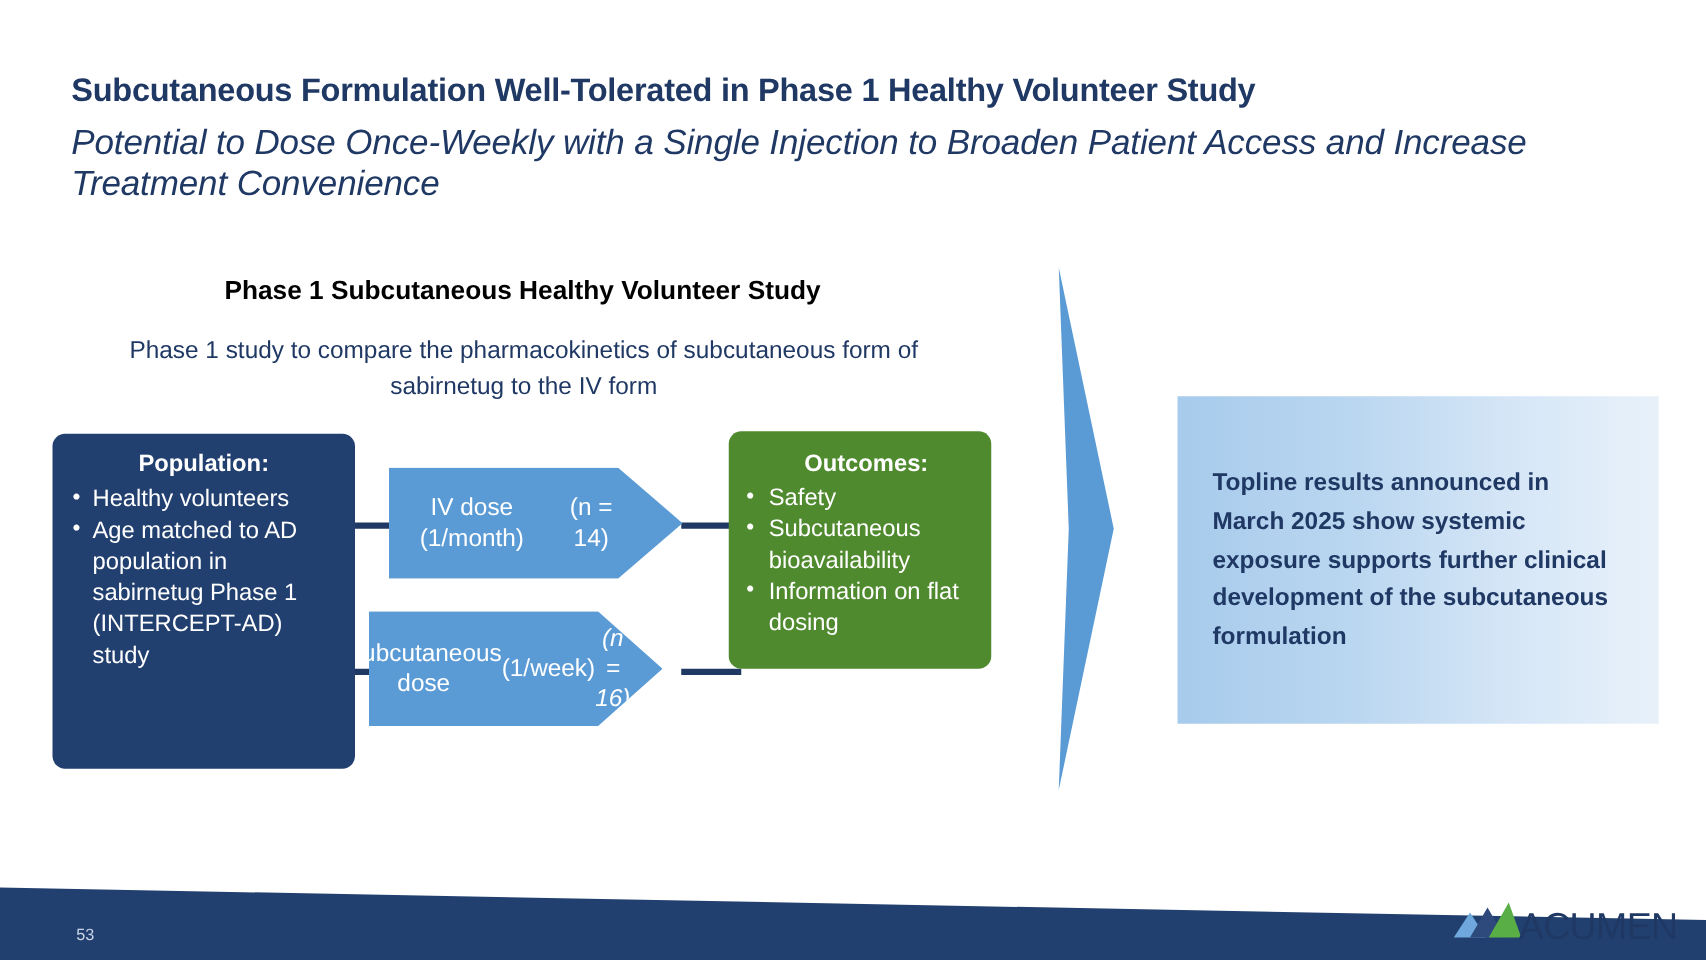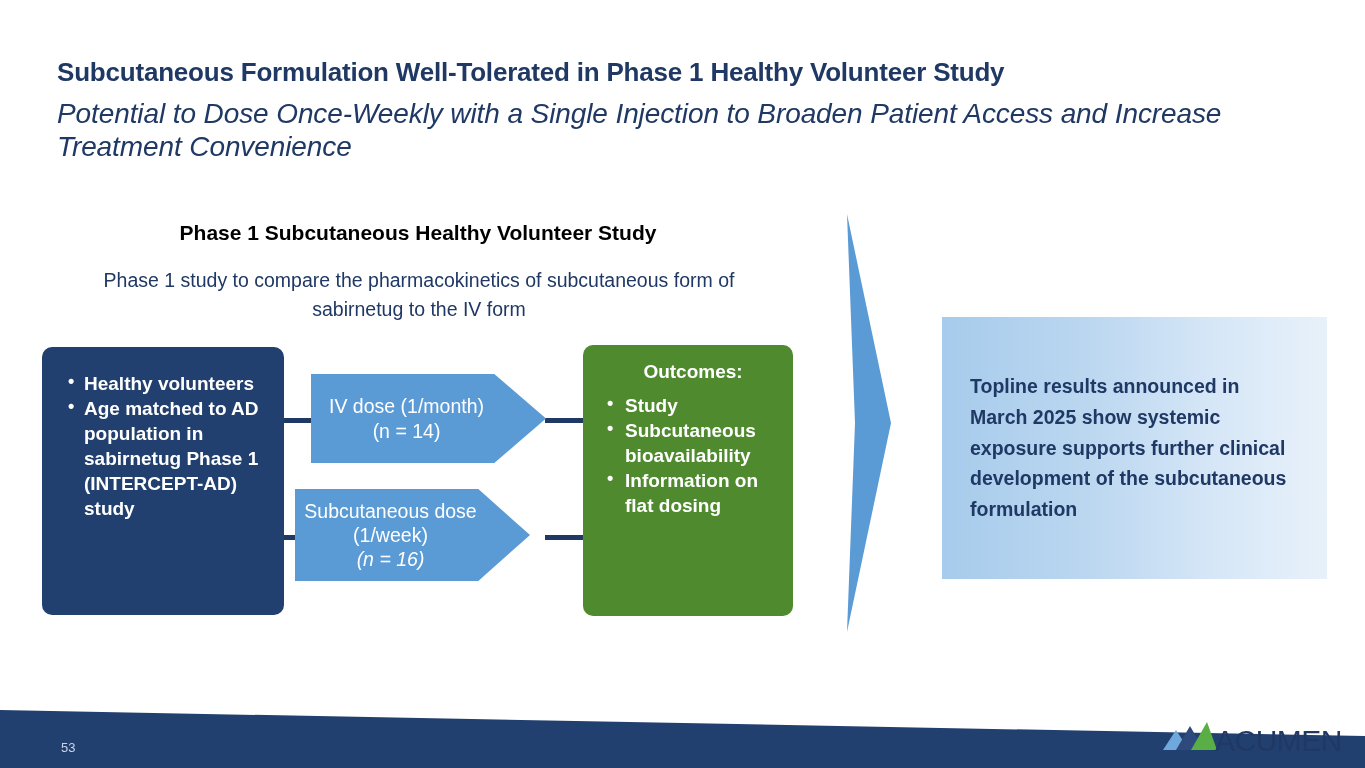--- a/index.html
+++ b/index.html
@@ -93,23 +93,22 @@
   }
   #population-title {
     text-align: center;
     font-size: 19px;
     font-weight: bold;
     color: #ffffff;
     margin-bottom: 4px;
   }
   .blist {
     list-style: none;
-    margin: 10px;
+    margin: 0;
     padding: 0;
-    font-weight: bold;
   }
   .blist li {
     position: relative;
     padding-left: 20px;
     font-size: 19px;
     line-height: 1.32;
     margin-bottom: 0px;
   }
   .blist li::before {
     content: "\2022";
@@ -121,21 +120,21 @@
   #population-box .blist li { color: #ffffff; }
 
   
   .dose-arrow {
     position: absolute;
     background: #5B9BD5;
     color: #ffffff;
     box-sizing: border-box;
     text-align: center;
     display: flex;
-    flex-direction: column;
+    flex-direction: row;
     justify-content: center;
     align-items: center;
     -webkit-clip-path: polygon(0 0, 78% 0, 100% 50%, 78% 100%, 0 100%);
     clip-path: polygon(0 0, 78% 0, 100% 50%, 78% 100%, 0 100%);
   }
   #dose-iv {
     left: 311px;
     top: 374px;
     width: 235px;
     height: 89px;
@@ -151,21 +150,21 @@
   .dose-line1 { font-size: 19.5px; line-height: 1.24; }
   .dose-line2 { font-size: 19.5px; line-height: 1.24; }
   .dose-line3 { font-size: 19.5px; line-height: 1.24; font-style: italic; }
 
   
   #outcomes-box {
     position: absolute;
     left: 583px;
     top: 345px;
     width: 210px;
-    height: 271px;
+    height: 190px;
     background: #508A2F;
     border-radius: 10px;
     box-sizing: border-box;
     padding: 16px 0 10px 10px;
     color: #ffffff;
   }
   #outcomes-title {
     text-align: center;
     font-size: 19px;
     font-weight: bold;
@@ -240,41 +239,42 @@
 
   <div id="panel-heading">Phase 1 Subcutaneous Healthy Volunteer Study</div>
   <div id="panel-desc">Phase 1 study to compare the pharmacokinetics of subcutaneous form of sabirnetug to the IV form</div>
 
   <div class="connector" id="conn-pop-iv"></div>
   <div class="connector" id="conn-pop-sc"></div>
   <div class="connector" id="conn-iv-out"></div>
   <div class="connector" id="conn-sc-out"></div>
 
   <div id="population-box">
+    <div id="population-title">Population:</div>
     <ul class="blist">
       <li>Healthy volunteers</li>
       <li>Age matched to AD population in sabirnetug Phase 1 (INTERCEPT-AD) study</li>
     </ul>
   </div>
 
   <div class="dose-arrow" id="dose-iv">
     <div class="dose-line1">IV dose (1/month)</div>
     <div class="dose-line2">(n = 14)</div>
   </div>
 
   <div class="dose-arrow" id="dose-sc">
     <div class="dose-line1">Subcutaneous dose</div>
     <div class="dose-line2">(1/week)</div>
     <div class="dose-line3">(n = 16)</div>
   </div>
 
   <div id="outcomes-box">
     <div id="outcomes-title">Outcomes:</div>
     <ul class="blist">
-      <li>Study</li>
+      <li>Safety</li>
       <li>Subcutaneous bioavailability</li>
       <li>Information on flat dosing</li>
     </ul>
   </div>
 
   <svg id="big-arrow" viewBox="0 0 48 418" preserveAspectRatio="none">
     <polygon points="2,0 46,209 2,418 10,209" fill="#5B9BD5"></polygon>
   </svg>
 
   <div id="callout-box">

